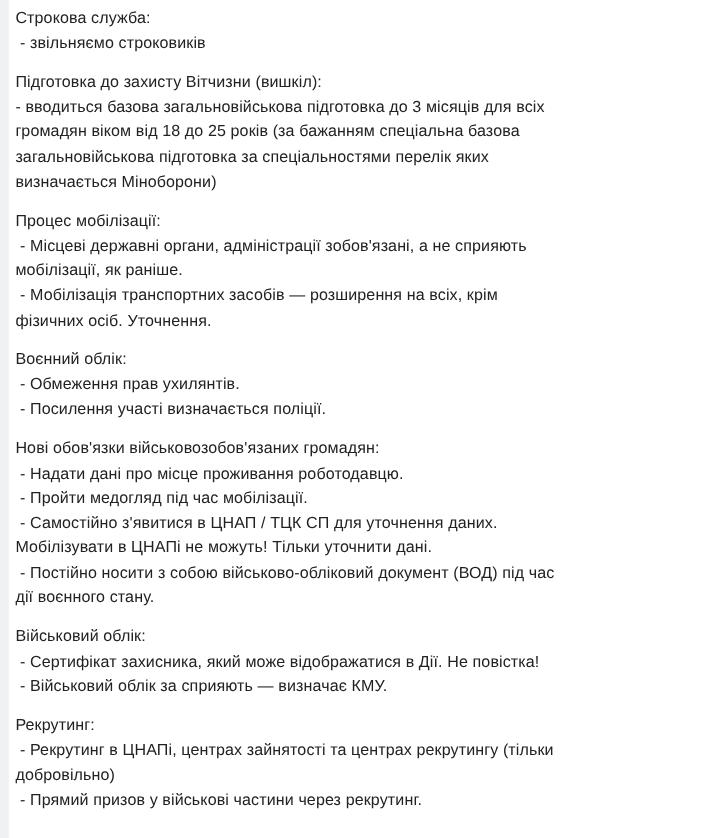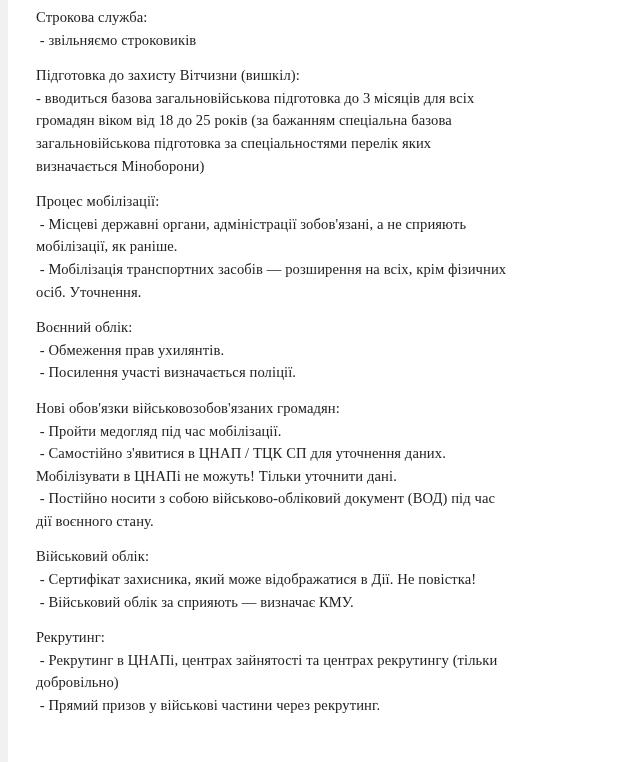--- a/index.html
+++ b/index.html
@@ -12,23 +12,22 @@
     background: #ffffff;
     font-family: "Liberation Sans", sans-serif;
     color: #222222;
     overflow: hidden;
   }
   .page {
     position: relative;
     width: 530px;
     height: 762px;
     box-sizing: border-box;
-    padding: 6px 22px 0 36px;
+    padding: 6px 22px 0 14px;
     background: #ffffff;
-    font-family: Liberation Serif, serif;
   }
   .sidebar-strip {
     position: absolute;
     left: 0;
     top: 0;
     width: 8px;
     height: 762px;
     background: #f0f1f3;
   }
   .block {
@@ -77,20 +76,21 @@
   </div>
 
   <div class="block">
     <div class="heading">Воєнний облік:</div>
     <div class="line bullet"> - Обмеження прав ухилянтів.</div>
     <div class="line bullet"> - Посилення участі визначається поліції.</div>
   </div>
 
   <div class="block">
     <div class="heading">Нові обов'язки військовозобов'язаних громадян:</div>
+    <div class="line bullet"> - Надати дані про місце проживання роботодавцю.</div>
     <div class="line bullet"> - Пройти медогляд під час мобілізації.</div>
     <div class="line bullet"> - Самостійно з'явитися в ЦНАП / ТЦК СП для уточнення даних. Мобілізувати в ЦНАПі не можуть! Тільки уточнити дані.</div>
     <div class="line bullet"> - Постійно носити з собою військово-обліковий документ (ВОД) під час дії воєнного стану.</div>
   </div>
 
   <div class="block">
     <div class="heading">Військовий облік:</div>
     <div class="line bullet"> - Сертифікат захисника, який може відображатися в Дії. Не повістка!</div>
     <div class="line bullet"> - Військовий облік за сприяють — визначає КМУ.</div>
   </div>

